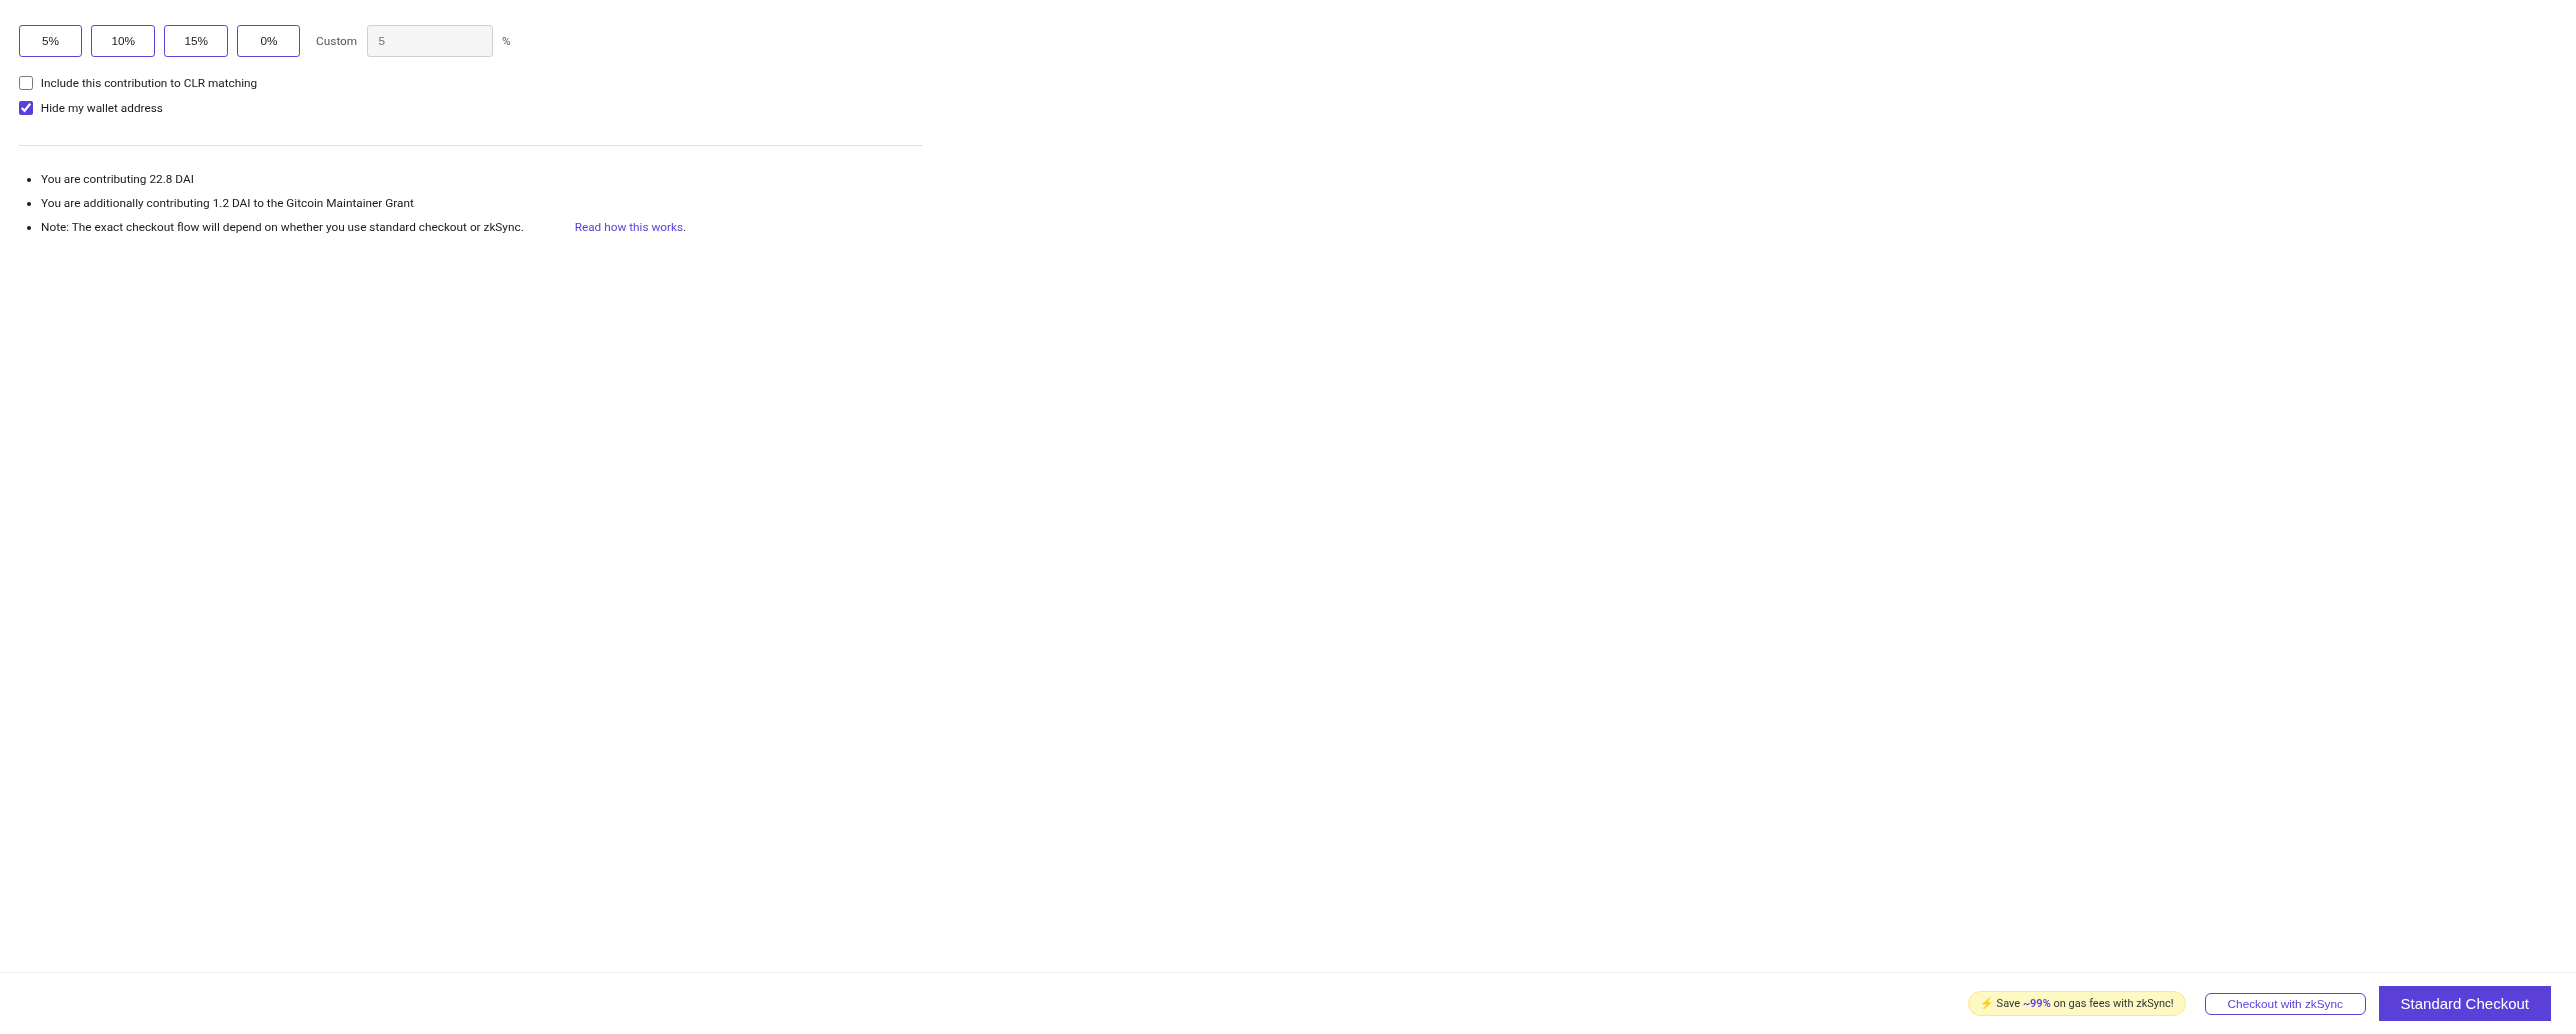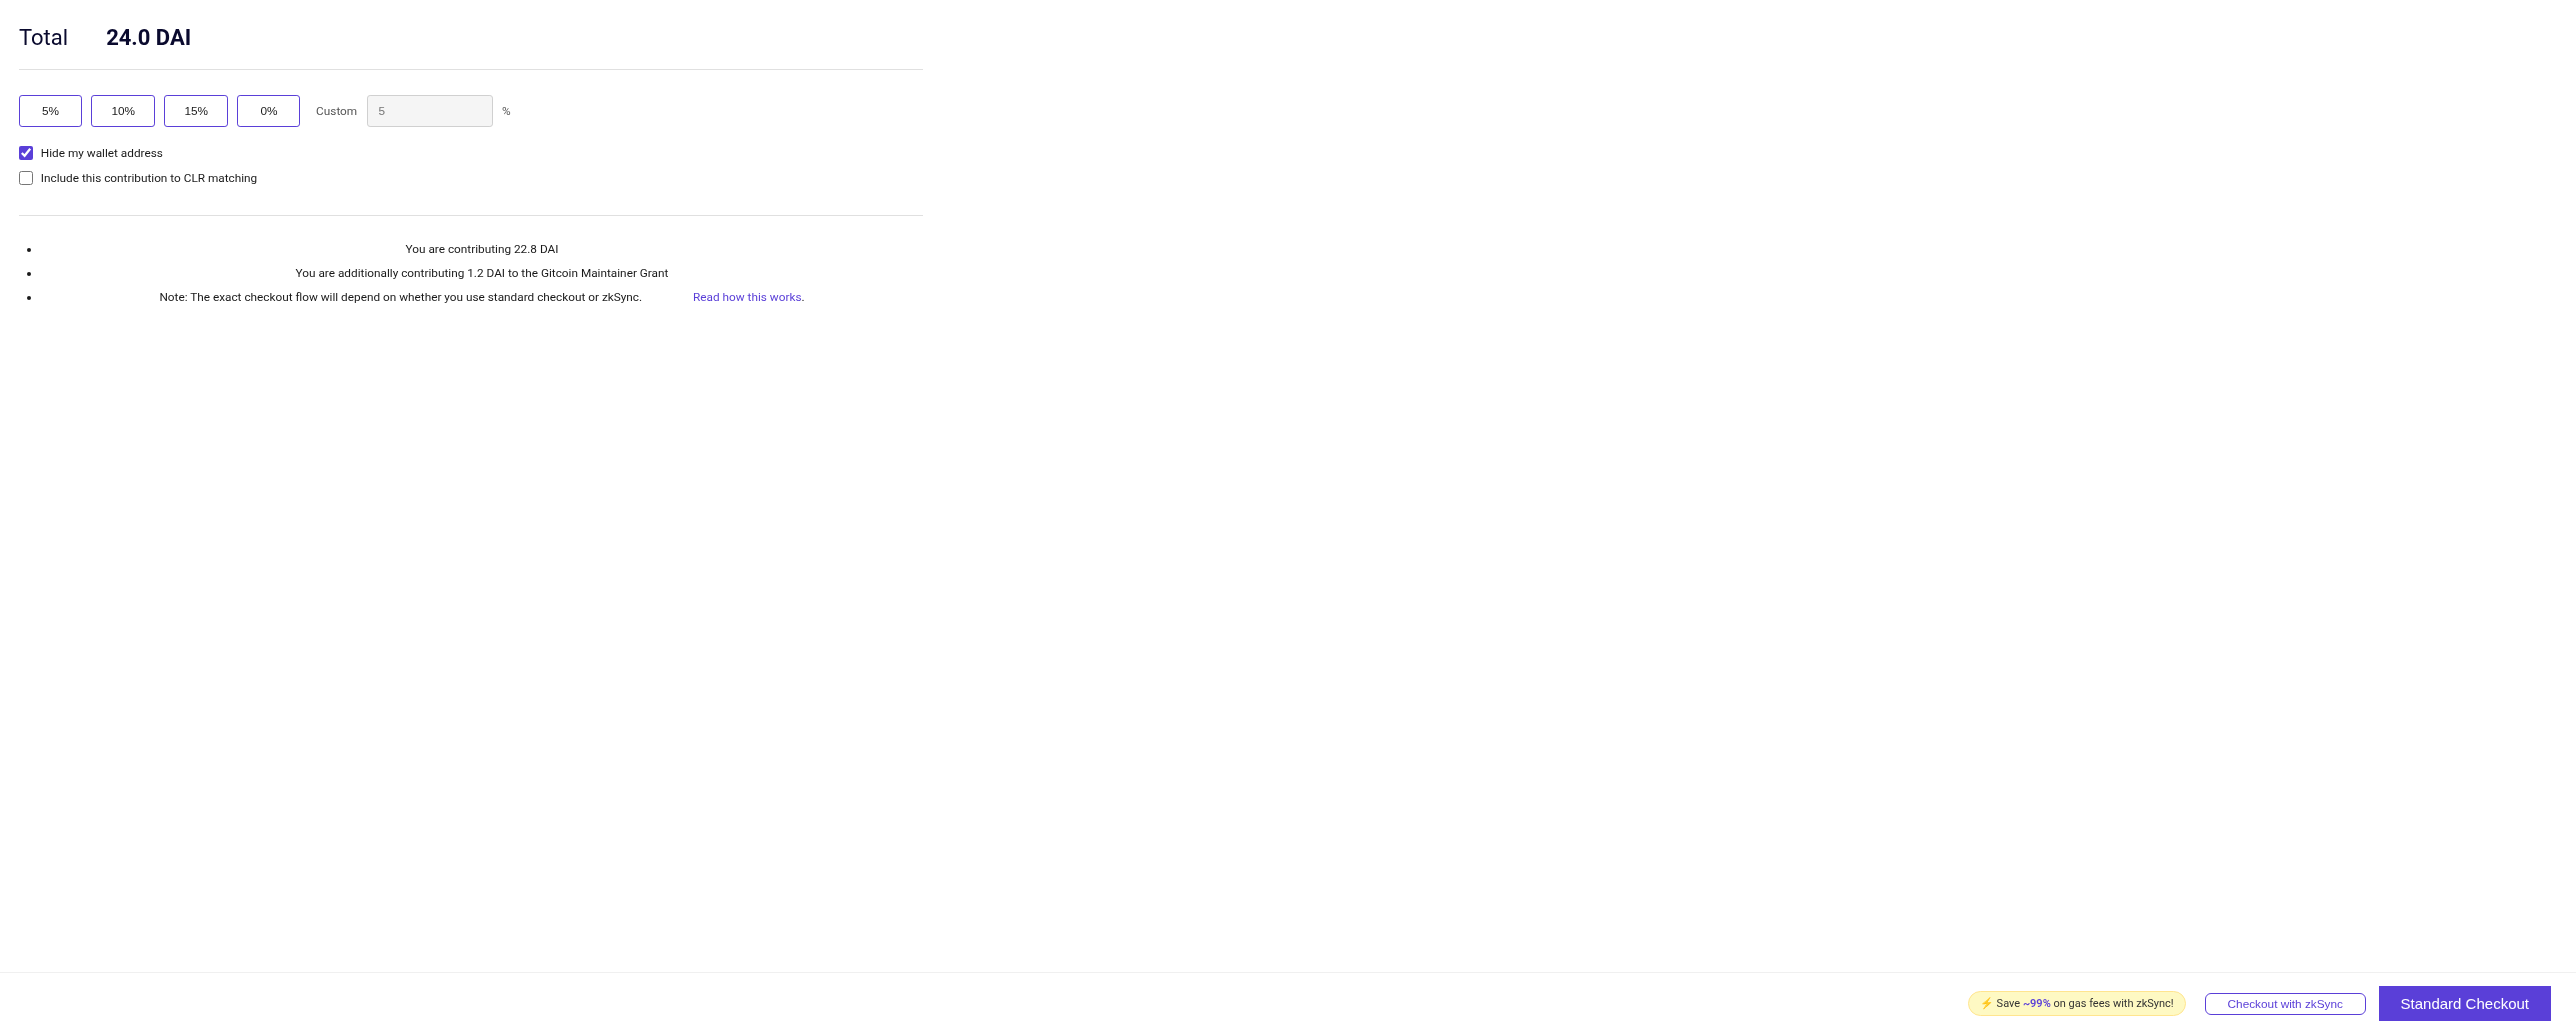--- a/index.html
+++ b/index.html
@@ -134,21 +134,20 @@
     .summary-title {
       font-size: 20.4px;
       font-weight: 700;
       color: #0a0a2e;
       margin-bottom: 15.7px;
     }
 
     .summary-list {
       list-style: disc;
       padding-left: 22px;
-      text-align: center;
     }
 
     .summary-list li {
       font-size: 11.8px;
       color: #1a1a1a;
       margin-bottom: 6.3px;
       line-height: 1.5;
     }
 
     .summary-link {
@@ -207,47 +206,41 @@
       font-size: 15px;
       font-weight: 500;
       cursor: pointer;
     }
   </style>
 </head>
 <body>
 
 <div class="page-wrapper">
 
-  <div class="total-section">
-    <div class="total-row">
-      <span class="total-label">Total</span>
-      <span class="total-amount">24.0 DAI</span>
-    </div>
-  </div>
 
   <div class="contribute-section">
 
     <div class="percentage-options">
       <button class="pct-btn active">5%</button>
       <button class="pct-btn">10%</button>
       <button class="pct-btn">15%</button>
       <button class="pct-btn">0%</button>
       <span class="custom-label">Custom</span>
       <input class="custom-input" type="text" placeholder="5" style="">
       <span class="percent-sign">%</span>
     </div>
 
     <div class="checkbox-row">
+      <input type="checkbox" id="clr-checkbox" style="">
+      <label class="checkbox-label" for="clr-checkbox">Include this contribution to CLR matching</label>
+    </div>
+
+    <div class="checkbox-row">
       <input type="checkbox" id="hide-wallet-checkbox" checked="" style="">
       <label class="checkbox-label" for="hide-wallet-checkbox">Hide my wallet address</label>
-    </div>
-
-    <div class="checkbox-row">
-      <input type="checkbox" id="clr-checkbox" style="">
-      <label class="checkbox-label" for="clr-checkbox">Include this contribution to CLR matching</label>
     </div>
   </div>
 
   <div class="summary-section">
     <ul class="summary-list">
       <li>You are contributing 22.8 DAI</li>
       <li>You are additionally contributing 1.2 DAI to the Gitcoin Maintainer Grant</li>
       <li>
         <span>Note: The exact checkout flow will depend on whether you use standard checkout or zkSync. </span><a class="summary-link" href="#">Read how this works</a><span>.</span>
       </li>

